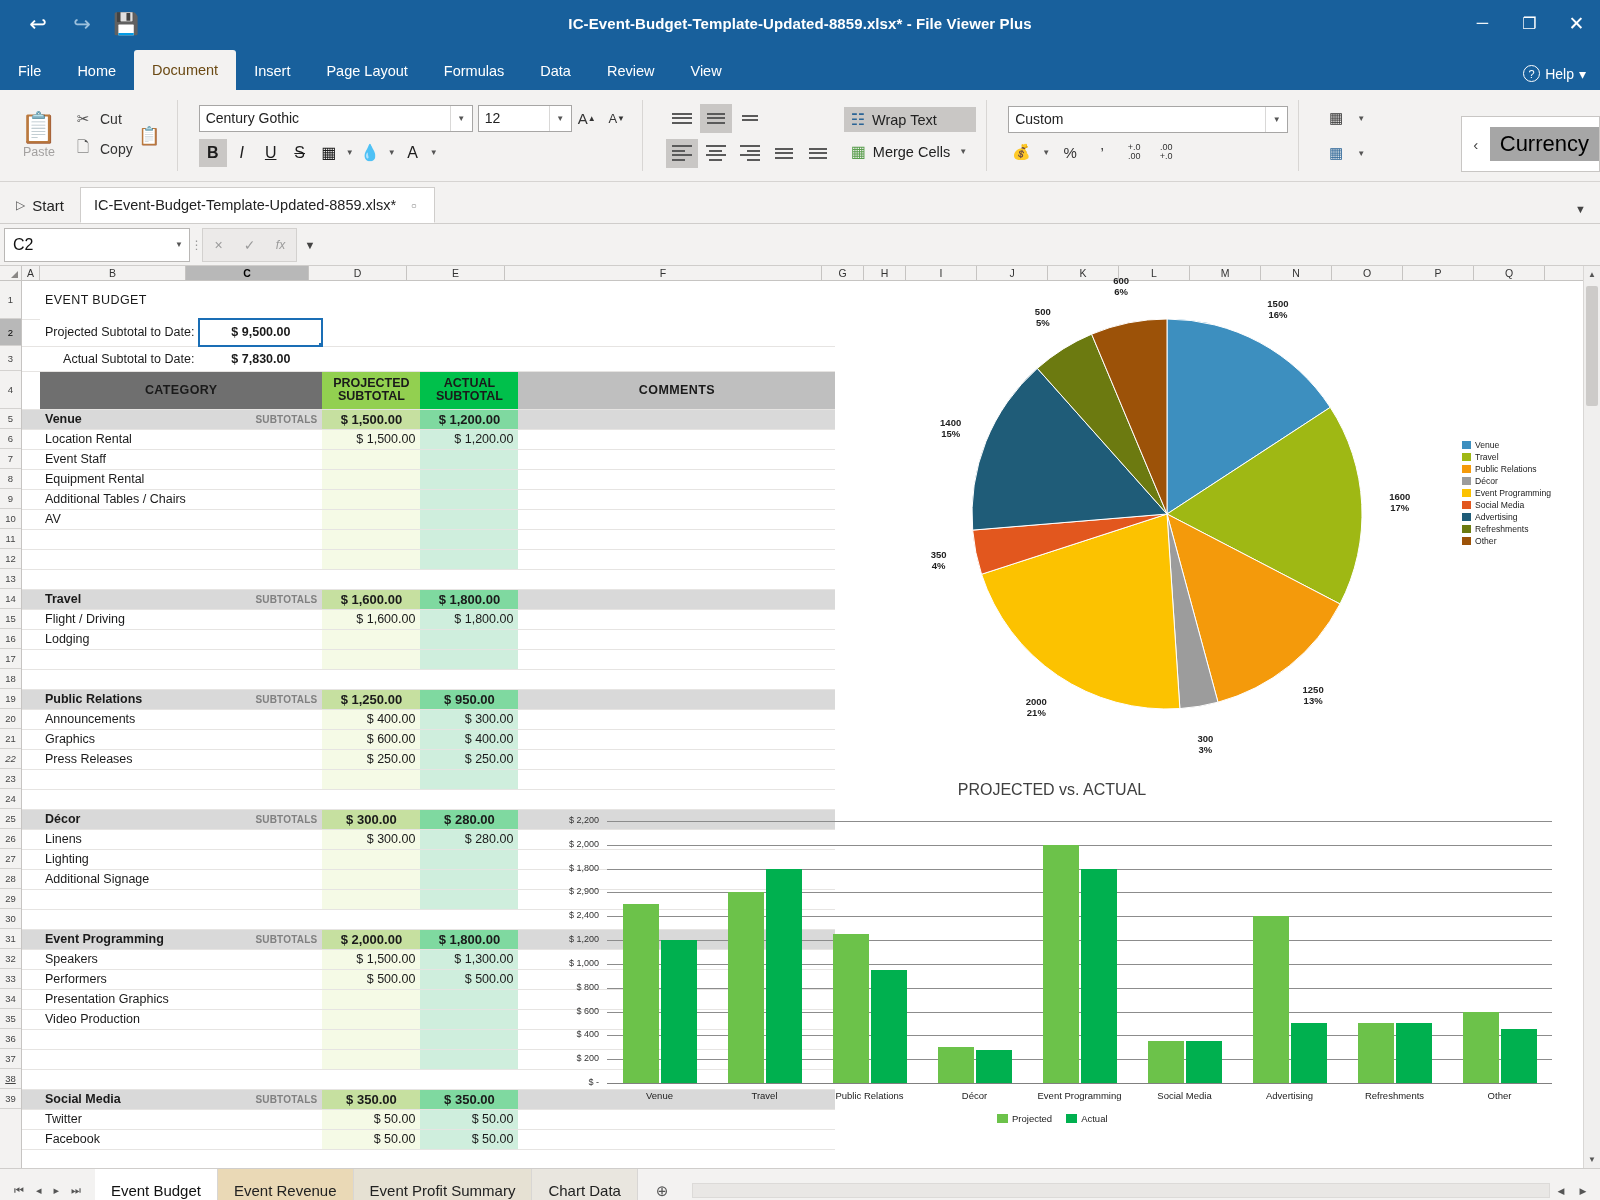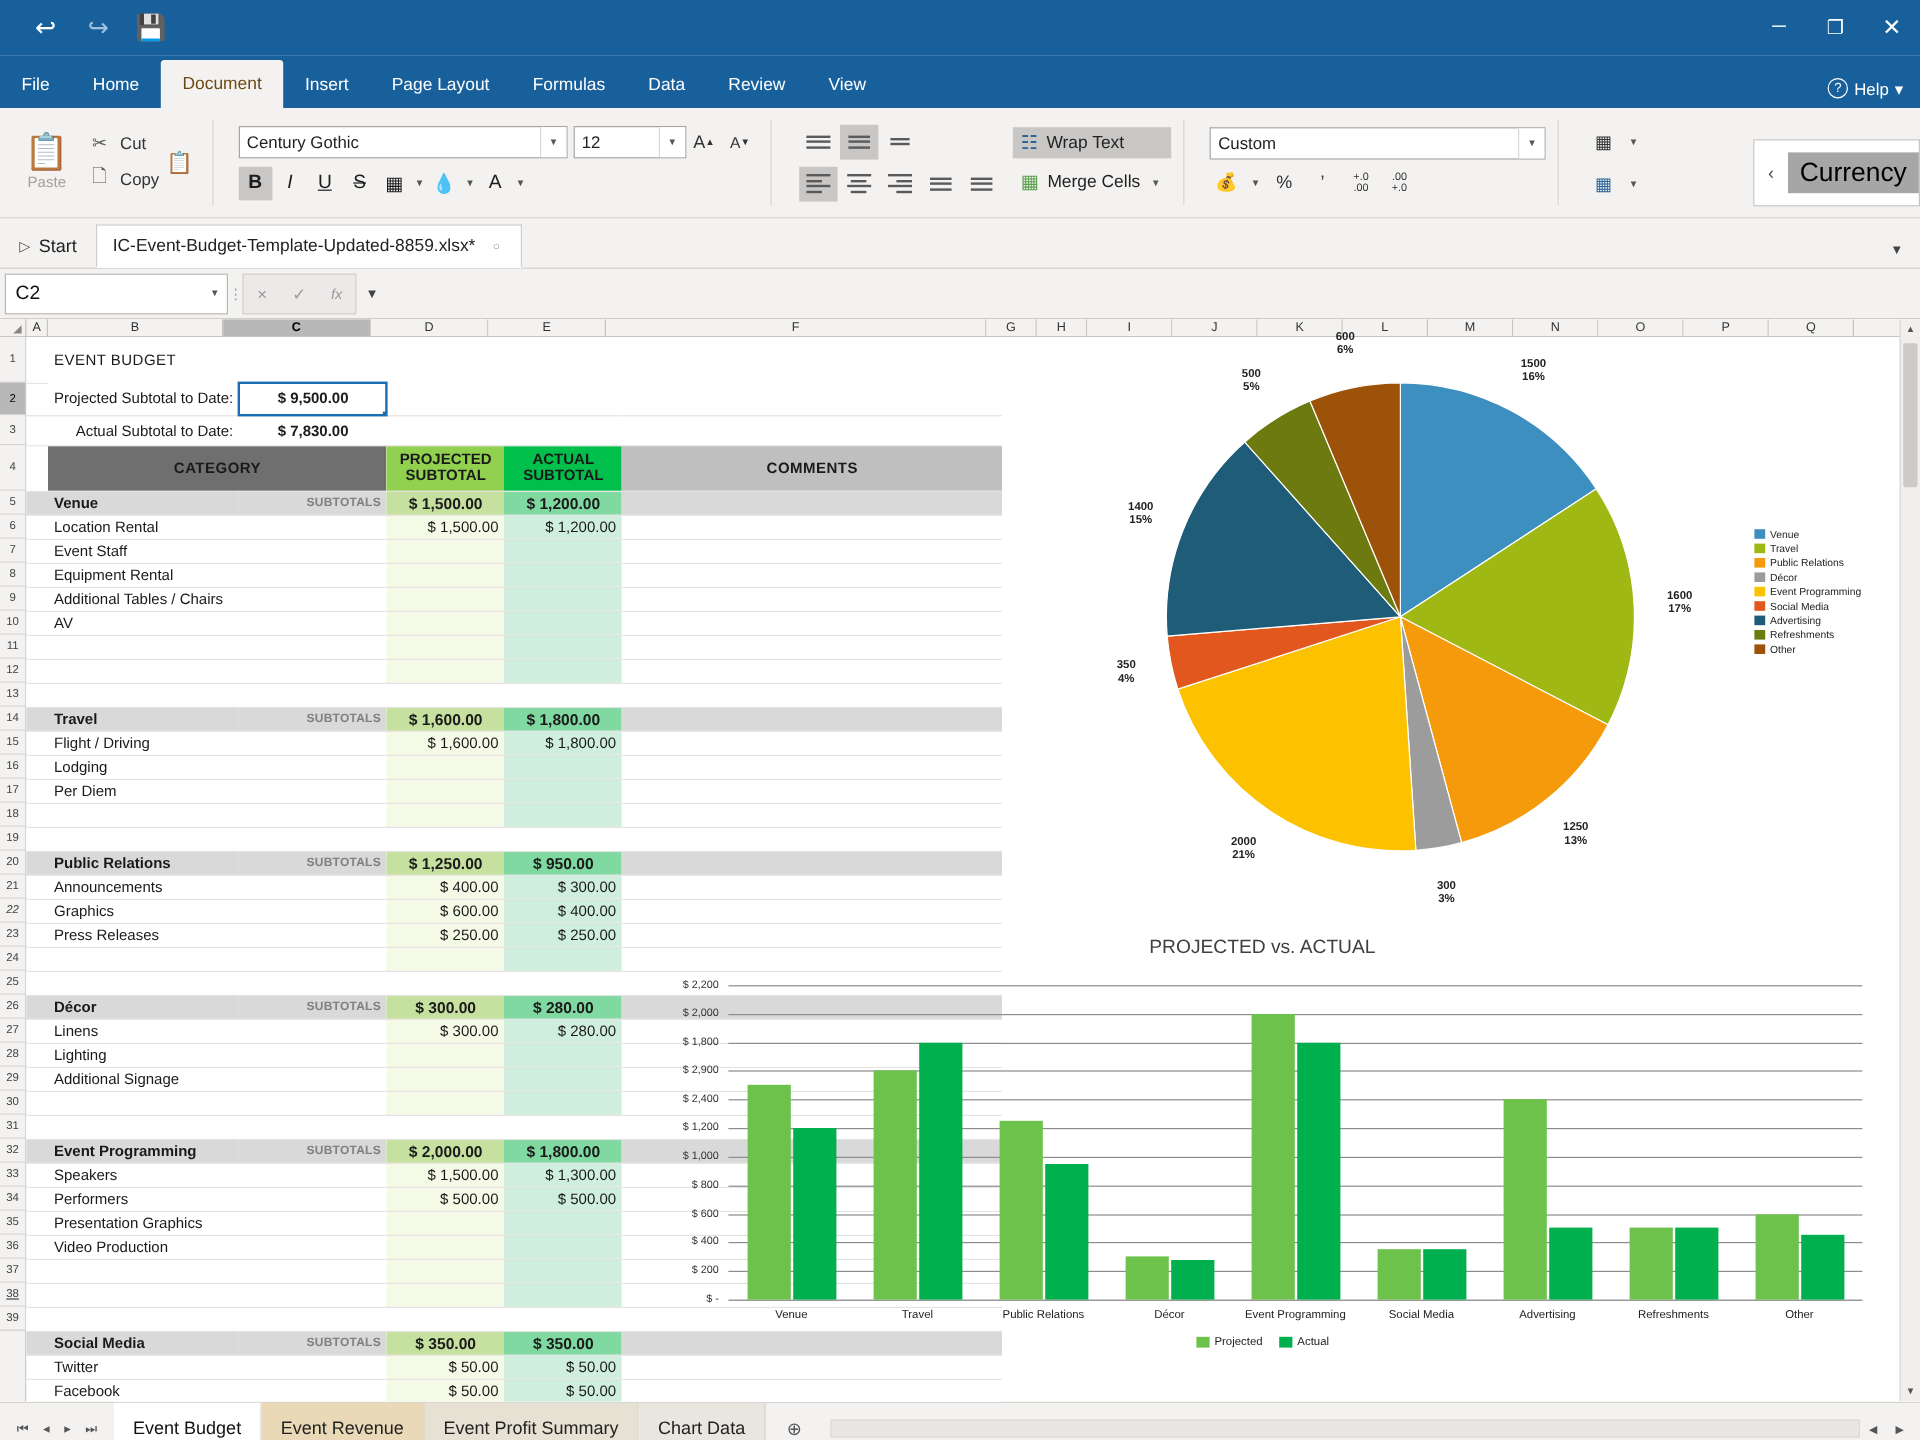--- a/index.html
+++ b/index.html
@@ -232,20 +232,21 @@
 </style>
 </head>
 <body>
 
 <div class="titlebar">
   <div class="tb-icons">
     <div class="tb-ico">↩</div>
     <div class="tb-ico dim">↪</div>
     <div class="tb-ico">💾</div>
   </div>
+  <div class="tb-title">IC-Event-Budget-Template-Updated-8859.xlsx* - File Viewer Plus</div>
   <div class="tb-winbtns">
     <div class="winbtn">─</div>
     <div class="winbtn">❐</div>
     <div class="winbtn close">✕</div>
   </div>
 </div>
 
 <div class="menubar">
   <div class="menu-item">File</div>
   <div class="menu-item">Home</div>
@@ -677,27 +678,20 @@
               <td class="av">$ 1,800.00</td>
               <td class="cm"></td>
             </tr>
             <tr class="item" style="height: 20px;">
               <td></td>
               <td colspan="2">Lodging</td>
               <td class="pv"></td>
               <td class="av"></td>
               <td class="cm"></td>
             </tr>
-            <tr class="item" style="height: 20px;">
-              <td></td>
-              <td colspan="2">Per Diem</td>
-              <td class="pv"></td>
-              <td class="av"></td>
-              <td class="cm"></td>
-            </tr>
             <tr class="item blank" style="height: 20px;">
               <td></td>
               <td colspan="2"></td>
               <td class="pv"></td>
               <td class="av"></td>
               <td class="cm"></td>
             </tr>
             <tr class="gap" style="height: 20px;">
               <td></td>
               <td></td>

